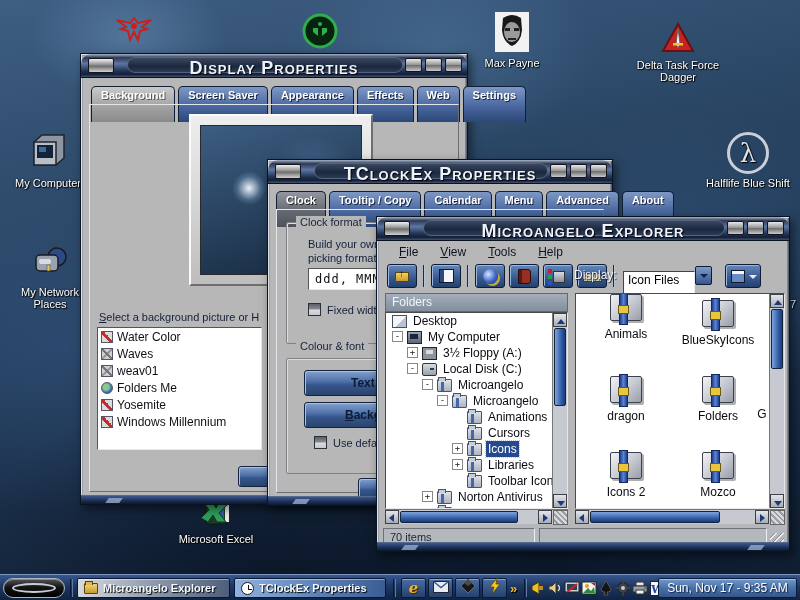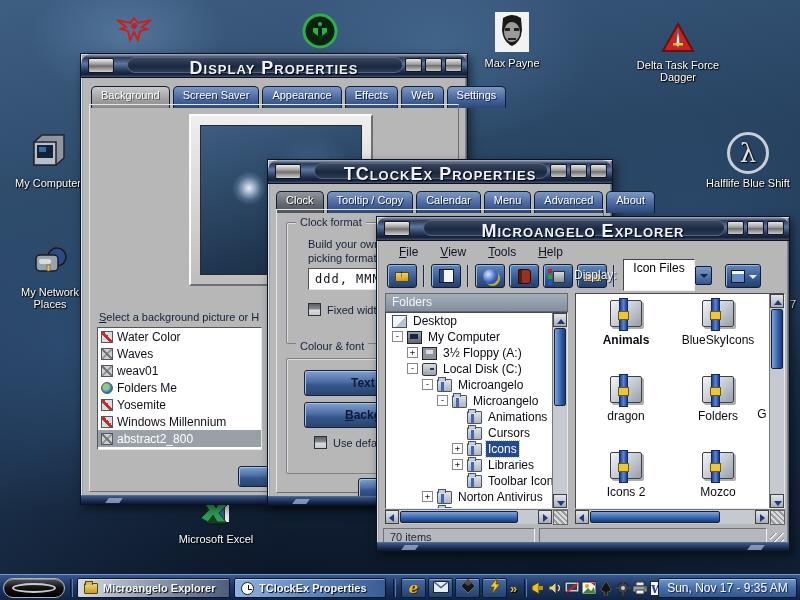--- a/index.html
+++ b/index.html
@@ -39,23 +39,23 @@
   .capbtn { width:17px; height:14px; border:1px solid #14141c; border-radius:2px;
     background:linear-gradient(180deg,#e9e9e9 0%,#9b9b9b 45%,#707070 55%,#c9c9c9 100%); }
   .bstrip { position:absolute; left:0; right:0; bottom:0; height:9px;
     background:linear-gradient(180deg,#3c588c,#16284a 70%,#0c1830); border-top:1px solid #566a8c; }
   .bstrip::before,.bstrip::after { content:""; position:absolute; top:2px; width:14px; height:5px;
     background:#9fb4d4; transform:skewX(-35deg); opacity:.75; }
   .bstrip::before { left:26px; } .bstrip::after { right:26px; }
 
   
   .tabs { position:absolute; display:flex; gap:3px; }
-  .tab { height:22px; line-height:17px; padding:0 9px; border:1px solid #101e36; border-bottom:none;
+  .tab { height:36px; line-height:17px; padding:0 9px; border:1px solid #101e36; border-bottom:none;
     border-radius:5px 5px 0 0; background:linear-gradient(180deg,#7e98c4 0%,#4a68a0 55%,#2c4878 100%);
-    color:#fff; font-size:11px; font-weight:normal; text-shadow:1px 1px 0 #16243e; white-space:nowrap; }
+    color:#fff; font-size:11px; font-weight:bold; text-shadow:1px 1px 0 #16243e; white-space:nowrap; }
   .tab.active { background:linear-gradient(180deg,#c9c9c9 0%,#a0a0a0 60%,#8b8b8b 100%); text-shadow:1px 1px 0 #555; }
   .tab.active-dark { background:linear-gradient(180deg,#9196a0 0%,#62666e 60%,#4e525a 100%); text-shadow:1px 1px 0 #222; }
   .panel { position:absolute; border:1px solid; border-color:#e2e5e9 #6b6f75 #6b6f75 #e2e5e9; }
 
   .groupbox { position:absolute; border:1px solid #7e8288; border-radius:2px;
     box-shadow:inset 1px 1px 0 #dadde1; }
   .glabel { position:absolute; font-size:11px; color:#16223c; background:#b7b7b7; padding:0 4px; }
   .dlgtext { position:absolute; font-size:11px; color:#14203a; white-space:nowrap; }
   .u1::first-letter { text-decoration:underline; }
   .chk { position:absolute; width:13px; height:13px; border:1px solid #2c3038;
@@ -84,21 +84,21 @@
 
   
   .menubar { position:absolute; display:flex; gap:22px; align-items:center;
     font-size:12px; color:#0c1424; }
   .menuitem { cursor:default; }
   .toolbar { position:absolute; display:flex; align-items:center; }
   .tbtn { width:30px; height:24px; margin-right:4px; border:1px solid #0e1c38; border-radius:3px;
     background:linear-gradient(180deg,#6488bc 0%,#3a5c92 55%,#24406e 100%);
     box-shadow:inset 1px 1px 0 #9cb6dc; position:relative; }
   .tsep { width:2px; height:22px; margin:0 6px 0 2px; border-left:1px solid #1a2a44; border-right:1px solid #b8c4d6; }
-  .tg { position:absolute;text-align:center; }
+  .tg { position:absolute; }
   .combo { position:relative; background:#fff; border:1px solid; border-color:#444 #eee #eee #444;
     font-size:12px; color:#000; line-height:17px; padding:0 4px; white-space:nowrap; }
   .combo-arrow { position:absolute; width:17px; height:19px; border:1px solid #0e1c38; border-radius:2px;
     background:linear-gradient(180deg,#7e9cc8,#35568c); }
   .tri-d { position:absolute; width:0; height:0; border:4px solid transparent; border-top-color:#102448; border-bottom:none; }
 
   .pane-hdr { position:absolute; background:linear-gradient(180deg,#a5aeba,#828e9e); border:1px solid #5e6876;
     color:#f2f5f9; font-size:12px; padding:1px 6px; }
   .tree { position:absolute; background:#fff; border:1px solid; border-color:#4a4a4a #e8e8e8 #e8e8e8 #4a4a4a; overflow:hidden; }
   .trow { position:relative; height:16px; line-height:16px; font-size:12px; color:#0a0a12; white-space:nowrap; display:flex; align-items:center; }
@@ -322,24 +322,20 @@
           <span>Folders Me</span>
         </div>
       <div class="lirow">
           <span class="li-ico brush"></span>
           <span>Yosemite</span>
         </div>
       <div class="lirow">
           <span class="li-ico brush"></span>
           <span>Windows Millennium</span>
         </div>
-      <div class="lirow sel">
-          <span class="li-ico pin"></span>
-          <span>abstract2_800</span>
-        </div>
     </div>
 
     <div class="skinbtn" style="left:157px;top:412px;width:72px;height:21px;"></div>
     <div class="bstrip"></div>
   </div>
 
   <div class="win" style="left:267px;top:159px;width:346px;height:347px;z-index:2;">
     <div class="titlebar">
       <div class="sysbtn"></div>
       <div class="title">TClockEx Properties</div>
@@ -417,21 +413,21 @@
       <div class="tbtn">
         <span style="position:absolute;left:9px;top:6px;width:12px;height:12px;background:linear-gradient(180deg,#d8dce2,#8a9098);border:1px solid #333;"></span>
         <span style="position:absolute;left:4px;top:4px;width:4px;height:4px;background:#c42020;box-shadow:0 6px 0 #2a9e3a, 0 12px 0 #2a52c4;"></span>
       </div>
       <div class="tbtn">
         <span style="position:absolute;left:5px;top:8px;width:19px;height:9px;background:repeating-linear-gradient(90deg,#d8cba0 0 3px,#8a8060 3px 4px);border:1px solid #403a24;"></span>
       </div>
       <div class="tsep"></div>
     </div>
     <div class="tg" style="left:197px;top:51px;color:#eef2f8;font-size:12px;text-shadow:1px 1px 1px #1a2438;">Display:</div>
-    <div class="combo tg" style="left:246px;top:42px;width:72px;height:32px;">
+    <div class="combo tg" style="left:246px;top:54px;width:72px;height:32px;">
       <span>Icon Files</span>
     </div>
     <div class="combo-arrow tg" style="left:318px;top:49px;">
       <span class="tri-d" style="left:4px;top:7px;"></span>
     </div>
     <div class="tbtn tg" style="left:348px;top:47px;width:36px;">
       <span style="position:absolute;left:5px;top:5px;width:14px;height:13px;background:linear-gradient(180deg,#f4f6f8 0 3px,#6a8cc4 3px);border:1px solid #101828;"></span>
       <span class="tri-d" style="right:3px;top:10px;border-top-color:#e8ecf2;"></span>
     </div>
 
@@ -514,21 +510,21 @@
           <span class="tri" style="left:3px;top:3px;border-right:5px solid #1a3a7a;border-left:none;"></span>
         </div>
       <div class="thh" style="left:15px;width:118px;"></div>
       <div class="sbbtn" style="right:16px;top:0;width:14px;height:14px;">
           <span class="tri" style="left:4px;top:3px;border-left:5px solid #1a3a7a;border-right:none;"></span>
         </div>
       <div class="sbcorner" style="right:0;top:0;"></div>
     </div>
 
     <div class="fpane" style="left:198px;top:76px;width:210px;height:216px;">
-      <div class="fcell" style="left:6px;top:6px;font-weight:bold;"><span class="fico"></span><span>Animals</span></div>
+      <div class="fcell" style="left:6px;top:0;"><span class="fico"></span><span>Animals</span></div>
       <div class="fcell" style="left:98px;top:6px;"><span class="fico"></span><span>BlueSkyIcons</span></div>
       <div class="fcell" style="left:6px;top:82px;"><span class="fico"></span><span>dragon</span></div>
       <div class="fcell" style="left:98px;top:82px;"><span class="fico"></span><span>Folders</span></div>
       <div class="fcell" style="left:6px;top:158px;"><span class="fico"></span><span>Icons 2</span></div>
       <div class="fcell" style="left:98px;top:158px;"><span class="fico"></span><span>Mozco</span></div>
       <div class="fcell" style="left:178px;top:113px;width:16px;overflow:hidden;"><span>G</span></div>
 
       <div class="sbv" style="right:0;top:0;bottom:0;">
         <div class="sbbtn" style="left:0;top:0;width:14px;height:14px;">
             <span class="tri" style="left:3px;top:5px;border-bottom:5px solid #1a3a7a;border-top:none;"></span>

